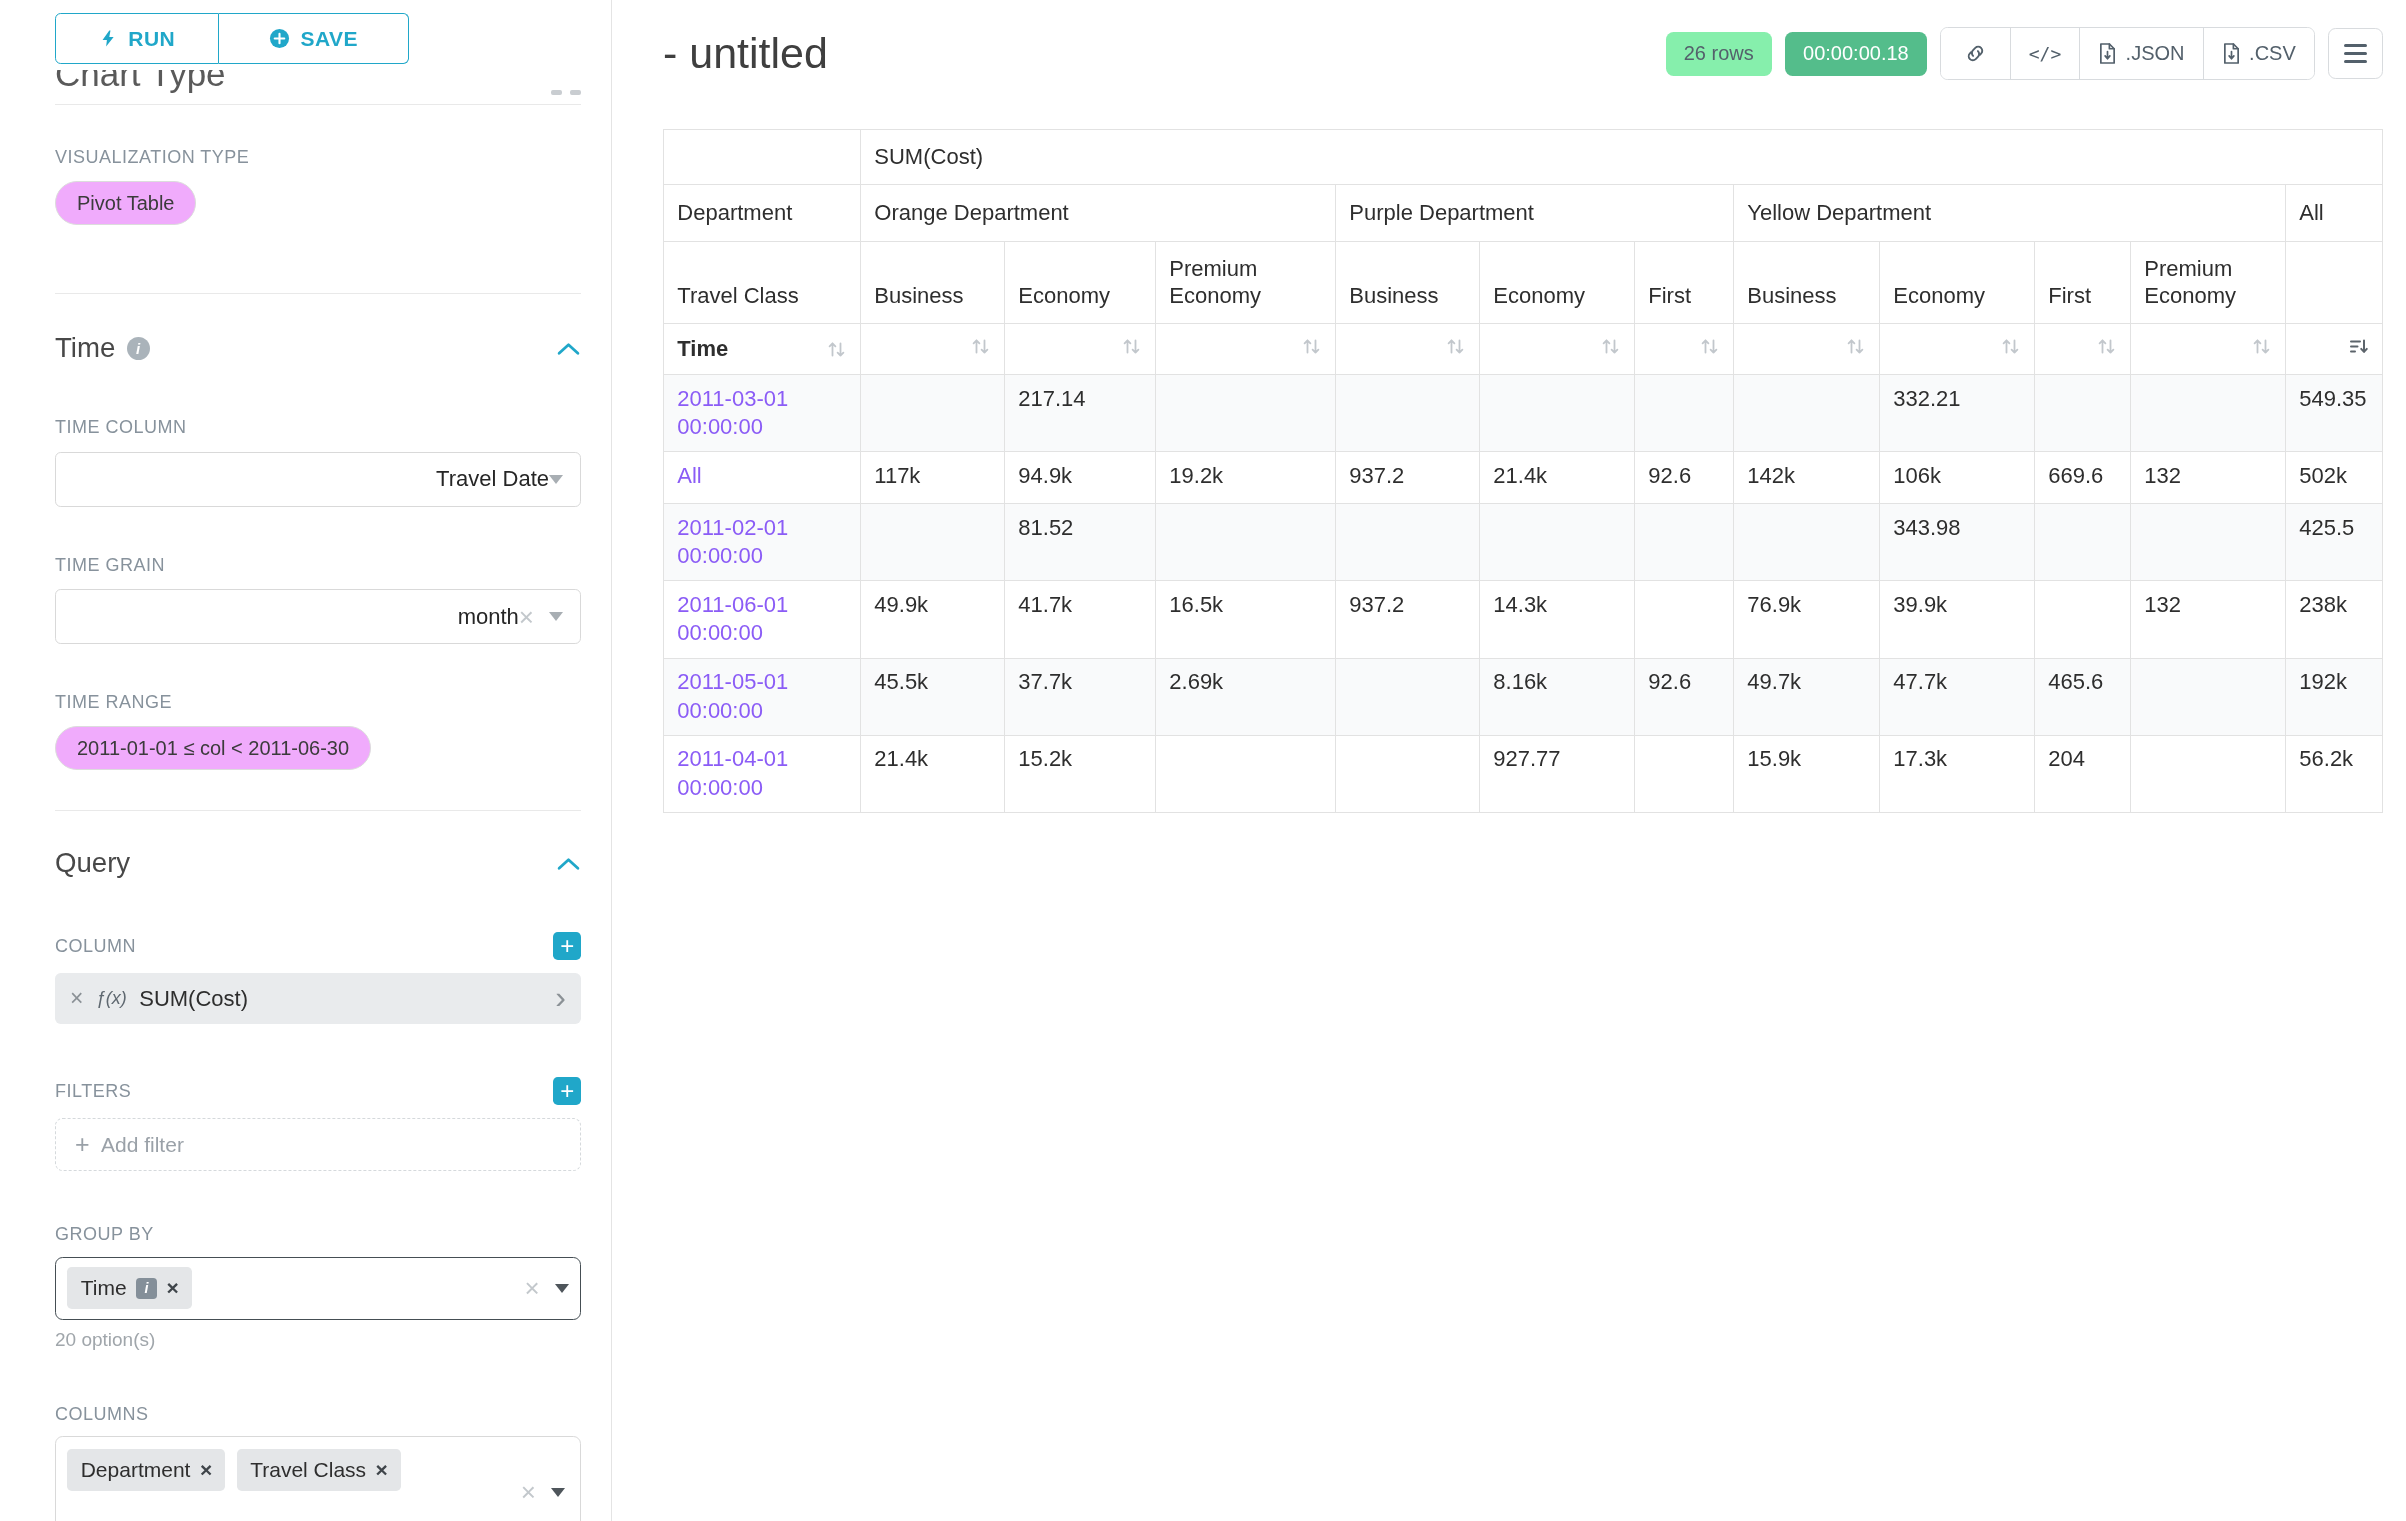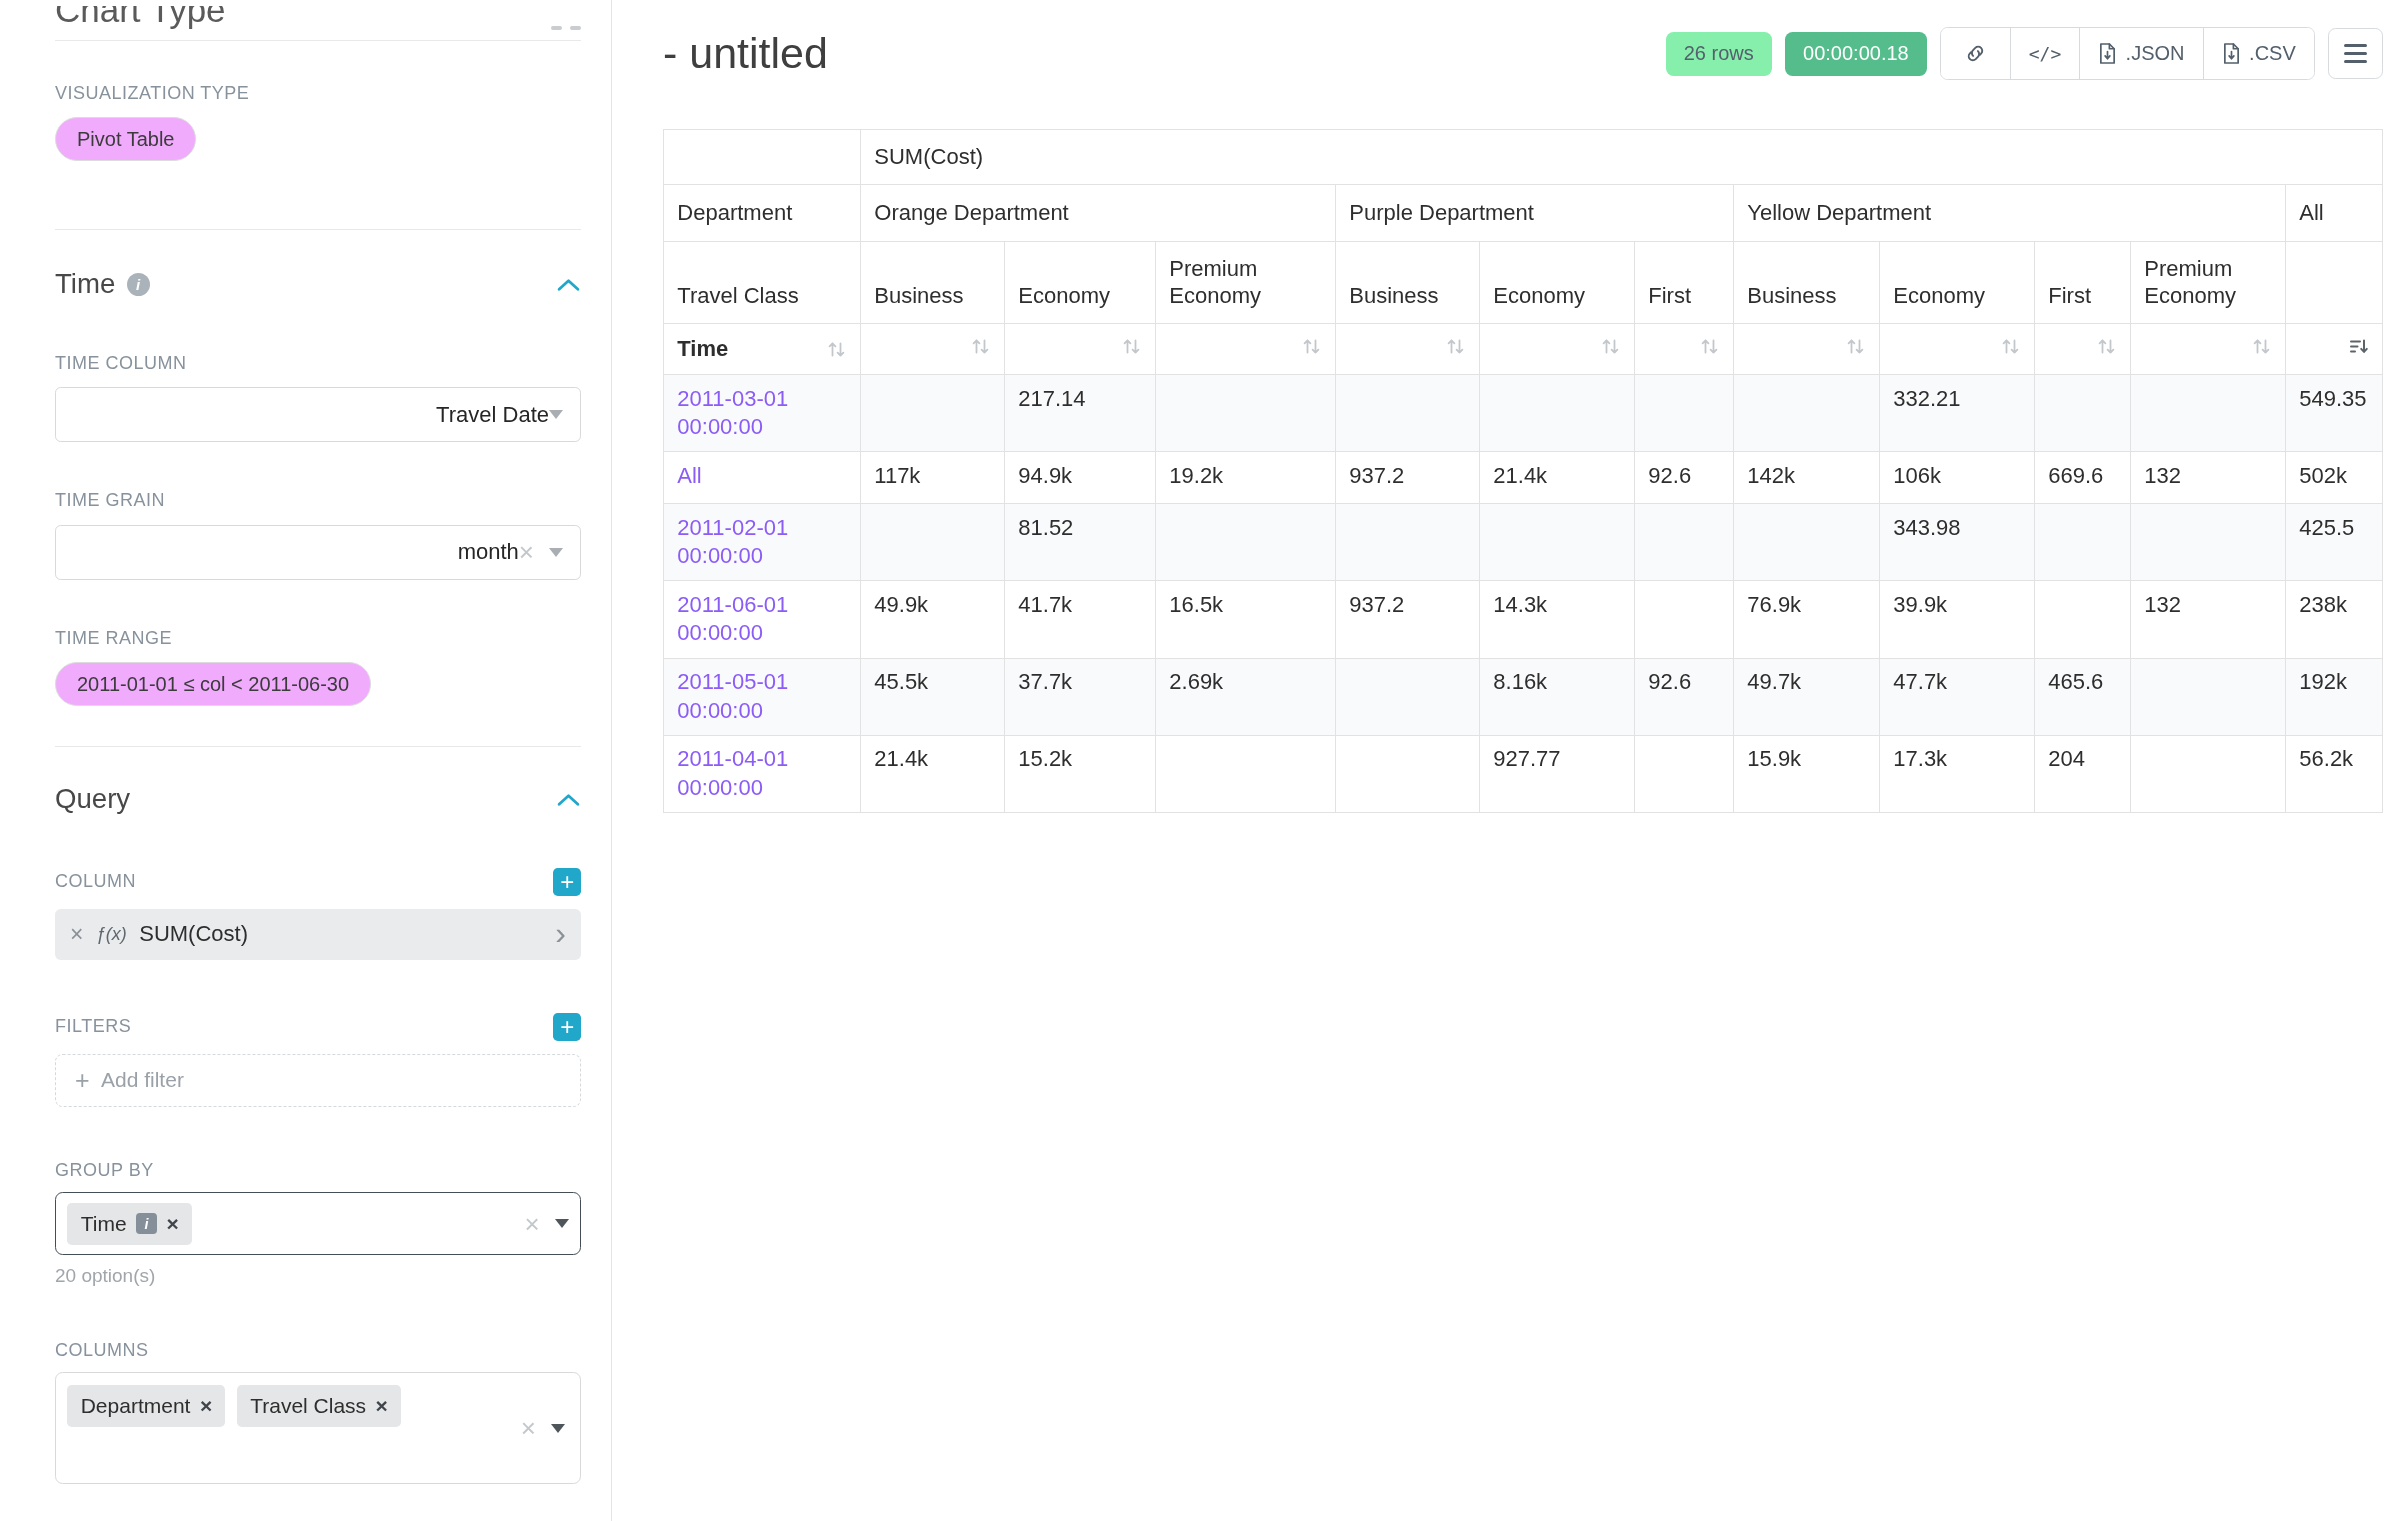--- a/index.html
+++ b/index.html
@@ -122,20 +122,35 @@
   tbody.data td { height:52px; vertical-align:top; line-height:1.3; }
   tbody.data td.c-rowlabel { font-weight:400; color:#8b5cf6; }
   tr.stripe td { background:#f9fafb; }
 </style>
 </head>
 <body>
 
 <div class="sidebar">
   <div class="side-inner">
 
+    <div class="run-save">
+      <div class="rs-btn run">
+        <svg width="19" height="23" viewBox="0 0 24 24">
+          <path d="M13 2L4.5 14H10l-1 8 9.5-12H13l1.5-8z" fill="#20a7c9"></path>
+        </svg>
+        <span>RUN</span>
+      </div>
+      <div class="rs-btn save">
+        <svg width="21" height="21" viewBox="0 0 22 22">
+          <circle cx="11" cy="11" r="10" fill="#20a7c9"></circle>
+          <path d="M11 6v10M6 11h10" stroke="#fff" stroke-width="2.2" stroke-linecap="round"></path>
+        </svg>
+        <span>SAVE</span>
+      </div>
+    </div>
 
     <div class="chart-type-row">
       <div class="chart-type-clip">
         <h3>Chart Type</h3>
       </div>
       <span class="mini-marks">
           <i></i>
           <i></i>
         </span>
     </div>

